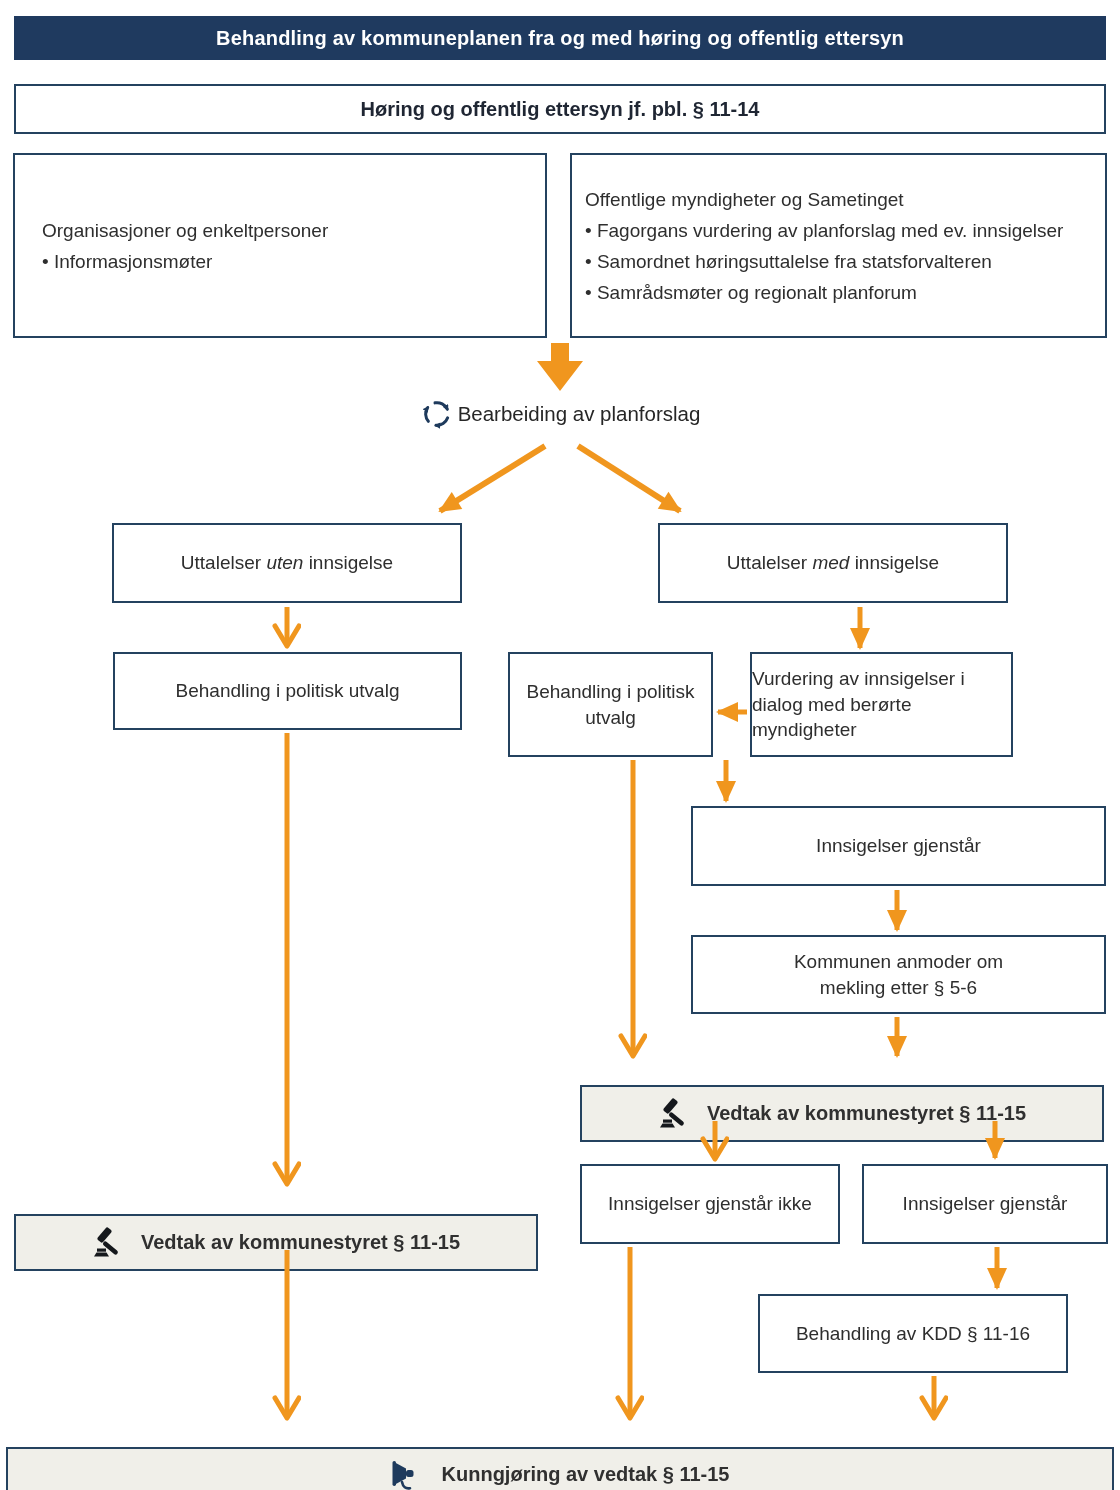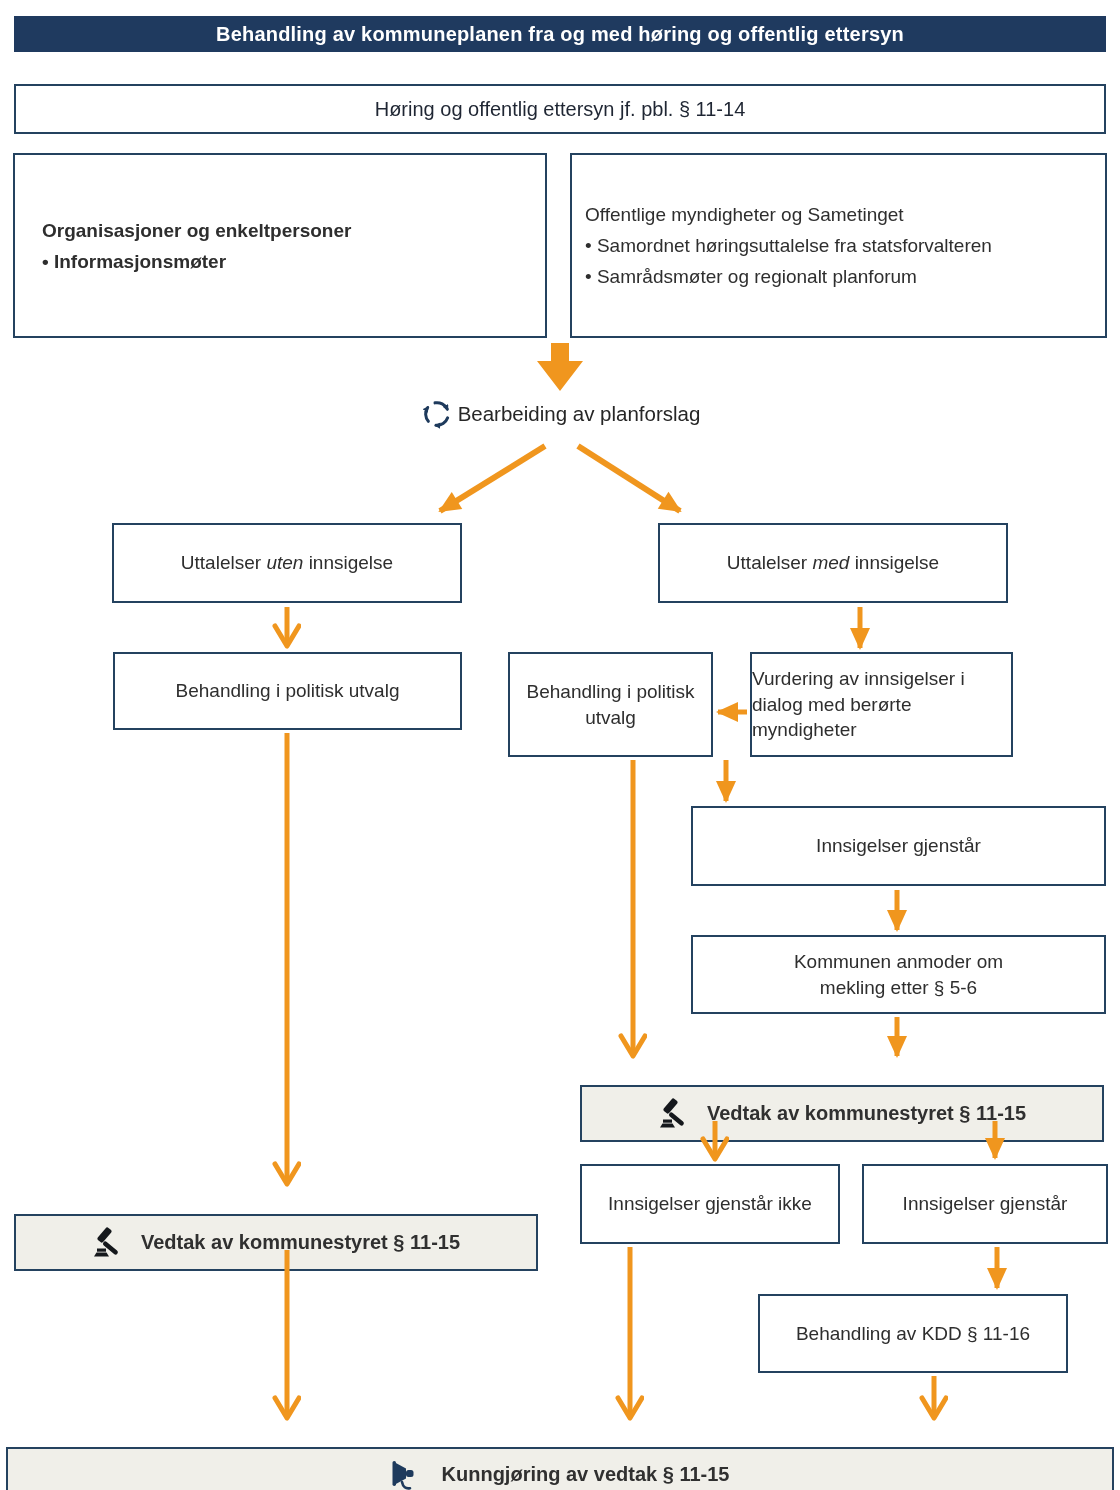--- a/index.html
+++ b/index.html
@@ -7,32 +7,32 @@
     position:relative;width:1120px;height:1490px;background:#ffffff;
     font-family:"Liberation Sans",sans-serif;color:#2e2e2e;overflow:hidden;
   }
   .box{
     position:absolute;box-sizing:border-box;background:#fff;
     border:2px solid #24425f;display:flex;align-items:center;justify-content:center;
     text-align:center;font-size:19px;color:#2e2e2e;line-height:1.35;z-index:1;
   }
   .box.gray{background:#f0efe9;border-width:2.5px;margin-top:24px;}
   .header-bar{
-    position:absolute;left:14px;top:16px;width:1092px;height:36px;background:#1f3a5f;
+    position:absolute;left:14px;top:16px;width:1092px;height:44px;background:#1f3a5f;
     display:flex;align-items:center;justify-content:center;z-index:1;
   }
   .header-bar span{color:#ffffff;font-size:20px;font-weight:bold;letter-spacing:.2px;}
-  .subheader{left:14px;top:84px;width:1092px;height:50px;font-weight:normal;font-size:20px;color:#1f2633;}
+  .subheader{left:14px;top:84px;width:1092px;height:50px;font-weight:bold;font-size:20px;color:#1f2633;}
   .listbox{justify-content:center;align-items:flex-start;flex-direction:column;text-align:left;padding:10px 18px 10px 27px;}
   .listbox .ttl{margin:0 0 0 0;line-height:31px;}
   .listbox ul{margin:0;padding:0;list-style:none;}
   .listbox li{line-height:31px;padding-left:19px;text-indent:-19px;}
   .listbox li::before{content:"\2022\00a0";}
   .mynd li{max-width:478px;}
-  .org-box{left:13px;top:153px;width:534px;height:185px;font-weight:bold;}
+  .org-box{left:13px;top:153px;width:534px;height:185px;}
   .mynd-box{left:570px;top:153px;width:537px;height:185px;padding-left:13px;}
   .process-row{
     position:absolute;left:340px;top:392px;width:440px;height:44px;display:flex;
     align-items:center;justify-content:center;gap:4px;z-index:1;font-size:20.5px;color:#262626;
   }
   .b-uten{left:112px;top:523px;width:350px;height:80px;}
   .b-med{left:658px;top:523px;width:350px;height:80px;}
   .b-beh-left{left:113px;top:652px;width:349px;height:78px;}
   .b-beh-mid{left:508px;top:652px;width:205px;height:105px;padding:0 10px;}
   .b-vurd{left:750px;top:652px;width:263px;height:105px;justify-content:flex-start;text-align:left;}
@@ -66,20 +66,21 @@
   <div class="box listbox org-box">
     <div class="ttl">Organisasjoner og enkeltpersoner</div>
     <ul>
       <li>Informasjonsmøter</li>
     </ul>
   </div>
 
   <div class="box listbox mynd mynd-box">
     <div class="ttl">Offentlige myndigheter og Sametinget</div>
     <ul>
+      <li>Fagorgans vurdering av planforslag med ev. innsigelser</li>
       <li>Samordnet høringsuttalelse fra statsforvalteren</li>
       <li>Samrådsmøter og regionalt planforum</li>
     </ul>
   </div>
 
   <div class="process-row">
     <span class="icon">
       <svg width="34" height="34" viewBox="0 0 36 36">
         <defs>
           <marker id="cycm" markerUnits="userSpaceOnUse" markerWidth="10" markerHeight="10" refX="4.5" refY="3.25" orient="auto">

